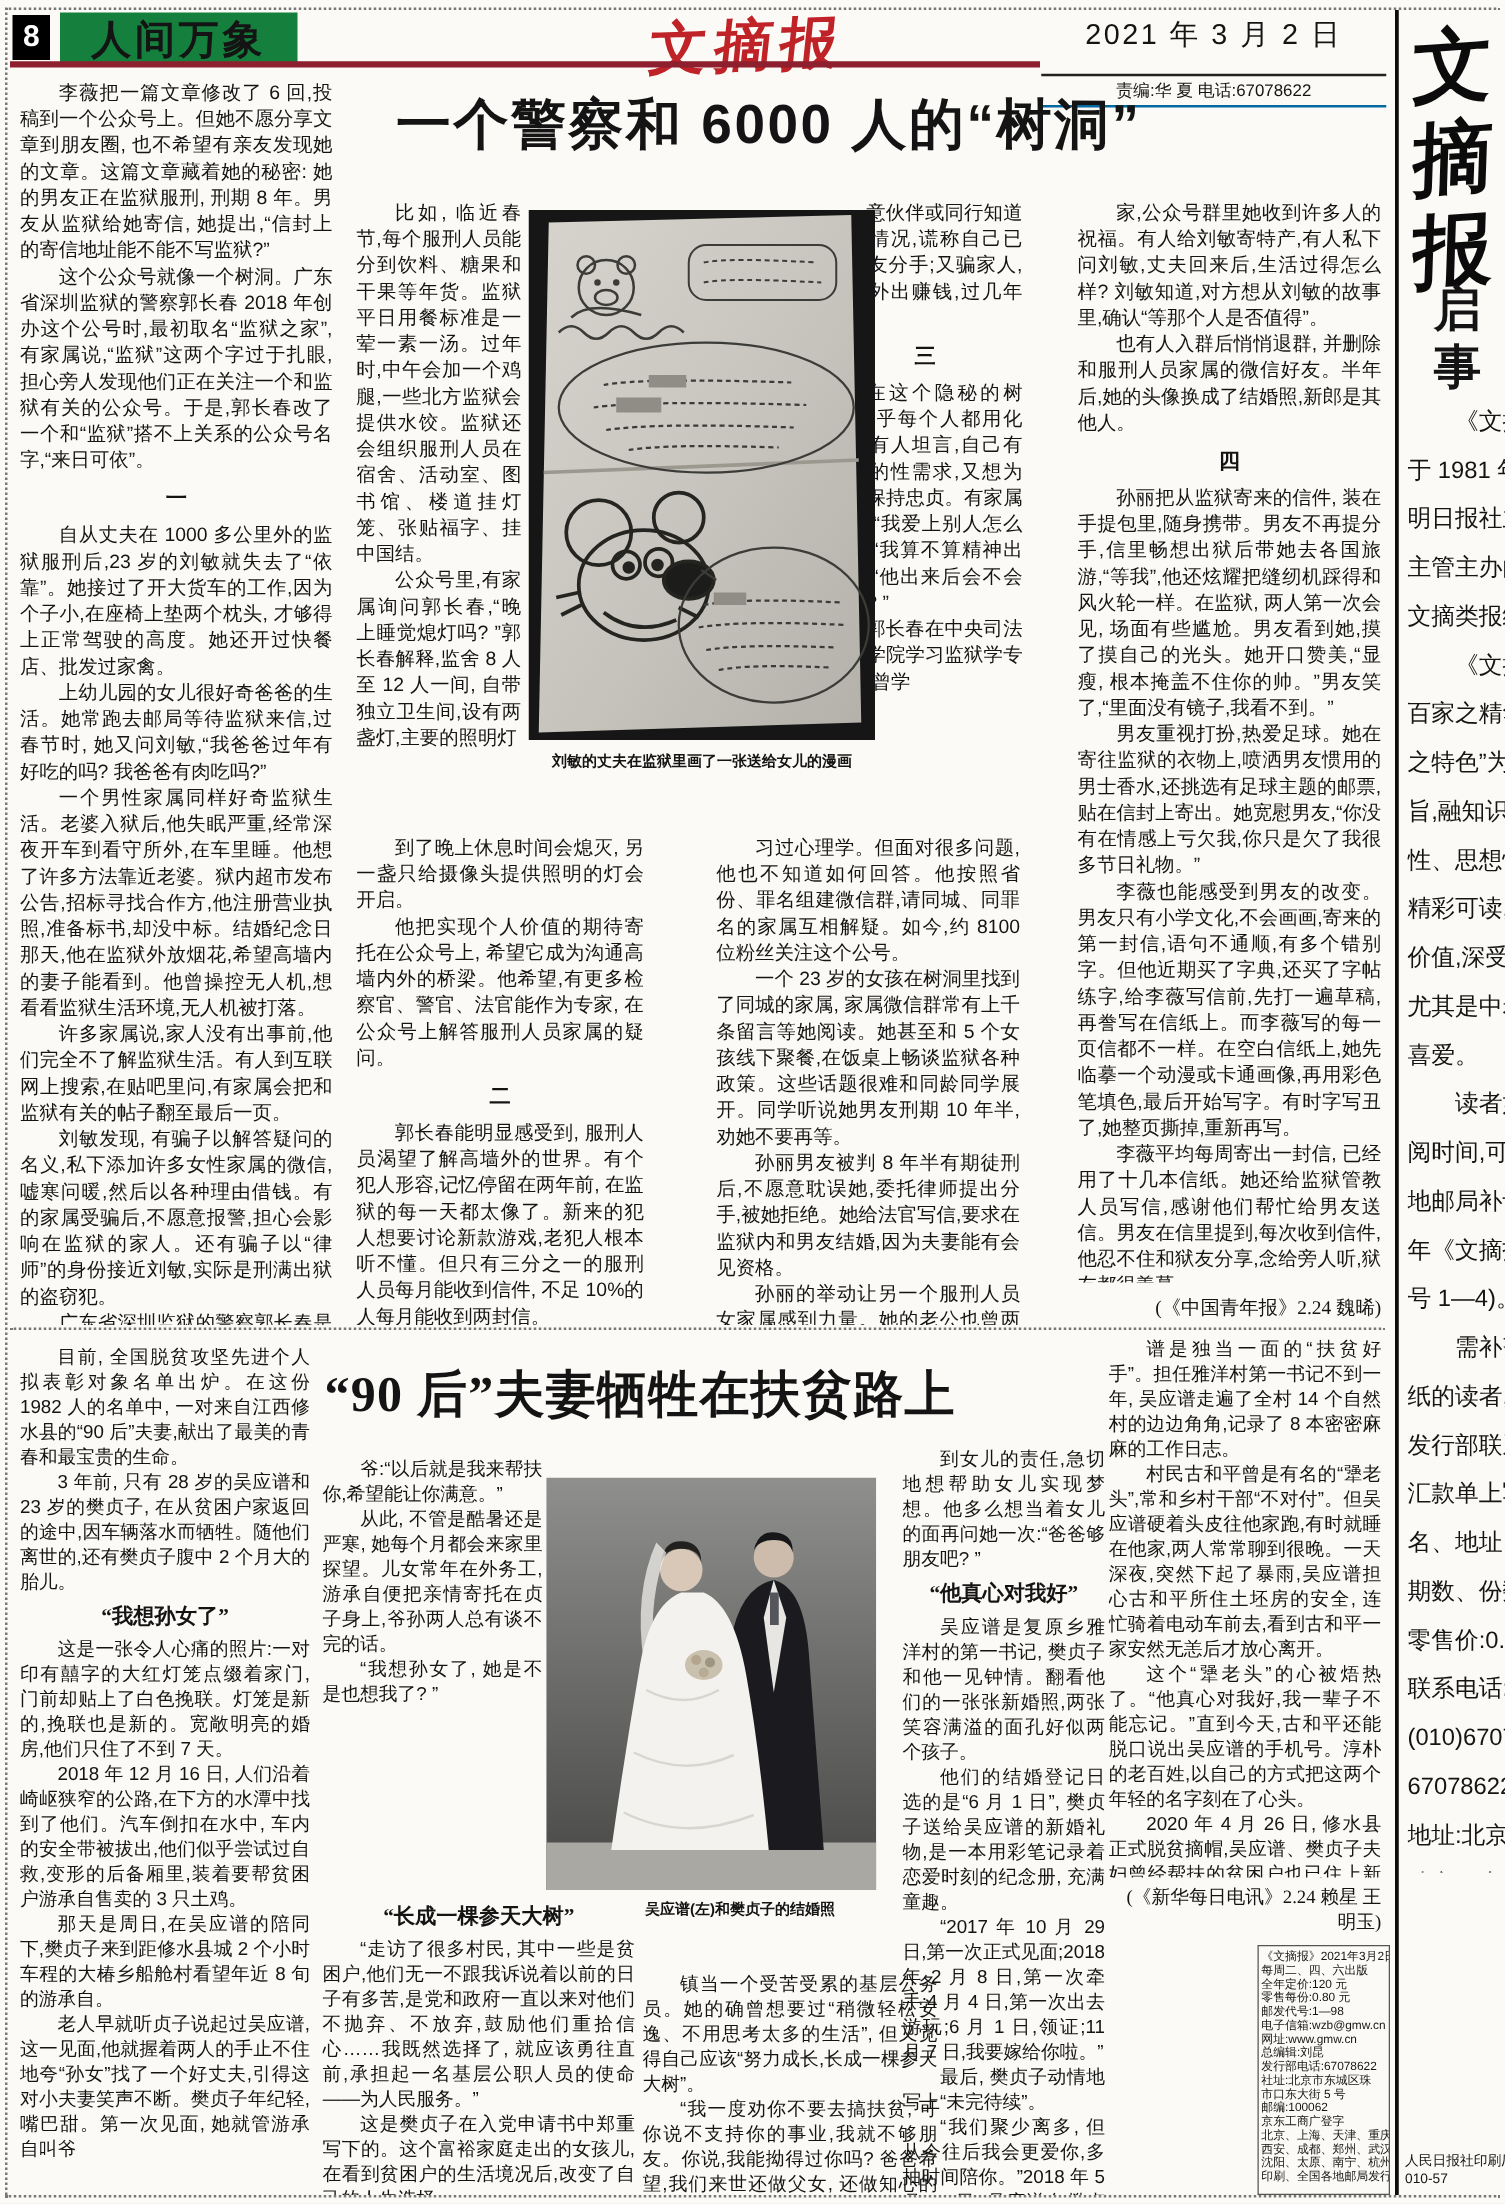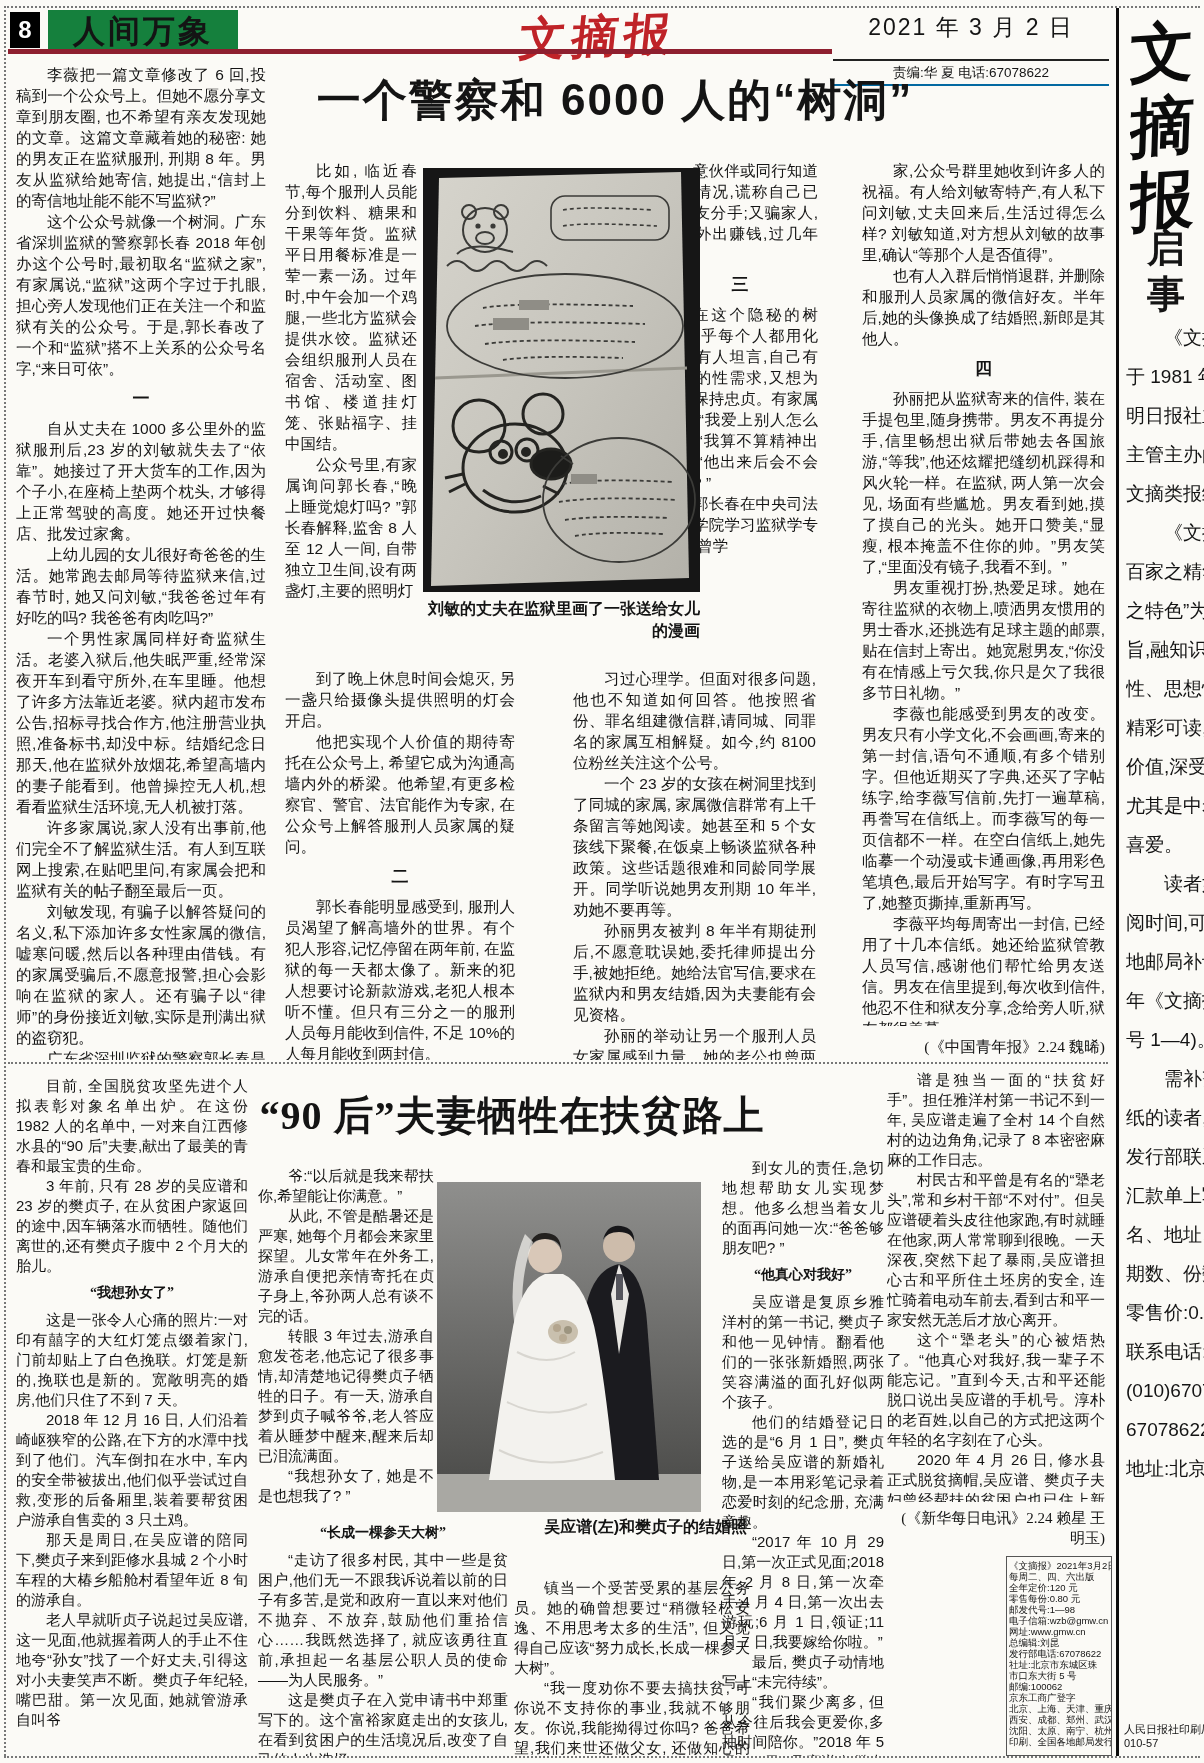--- a/index.html
+++ b/index.html
@@ -5,27 +5,27 @@
   html,body{margin:0;padding:0;background:#e9e7e2;}
   #page{position:relative;width:1204px;height:1763px;background:#fbfaf6;overflow:hidden;
         font-family:"Liberation Sans","DejaVu Sans",sans-serif;color:#141414;}
   .abs{position:absolute;}
   .dotted-h{border-top:2px dotted #777;height:0;}
   .dotted-v{border-left:2px dotted #777;width:0;}
   .col{overflow:hidden;text-align:justify;font-size:15.5px;line-height:21px;}
   .col.dense{font-size:15px;line-height:20px;}
   .para{margin:0;text-indent:2em;}
   .sec{font-weight:bold;text-align:center;text-indent:0;font-size:17px;margin:9px 0;}
-  .sub{font-weight:bold;text-align:center;text-indent:0;font-size:14px;margin:7px 0;
+  .sub{font-weight:bold;text-align:center;text-indent:0;font-size:17px;margin:7px 0;
        font-family:"Liberation Serif","DejaVu Serif",serif;}
   .attr{text-align:right;text-indent:0;margin-top:4px;font-family:"Liberation Serif","DejaVu Serif",serif;}
   .headline1{font-weight:bold;text-align:center;font-size:44px;letter-spacing:2px;line-height:1.2;}
   .headline2{font-weight:bold;text-align:center;font-size:40px;letter-spacing:1px;line-height:1.2;
              font-family:Liberation Serif, serif;}
-  .caption{font-weight:bold;font-size:16px;line-height:22px;text-align:right;overflow:hidden;}
+  .caption{font-weight:bold;font-size:12px;line-height:22px;text-align:center;overflow:hidden;}
   
   .pagenum{background:#000;color:#fff;font-weight:bold;font-size:24px;text-align:center;line-height:36px;}
   .secname{background:#15803d;font-weight:bold;font-size:32px;letter-spacing:3px;text-align:center;line-height:42px;}
   .masthead{color:#bf2328;font-weight:bold;font-size:46px;letter-spacing:6px;
             font-family:"Liberation Serif","DejaVu Serif",serif;transform:skewX(-8deg) rotate(-2deg);}
   .dateline{font-size:23px;letter-spacing:2px;text-align:center;border-bottom:2px solid #222;padding-bottom:16px;}
   .editorline{font-size:13.5px;text-align:center;border-bottom:2px solid #0369a1;padding:3px 0 2px 0;}
   .redrule{background:#8e1f2f;}
   
   .sb-border{background:#0c0c0c;}
@@ -178,21 +178,20 @@
       <p class="para">3 年前, 只有 28 岁的吴应谱和 23 岁的樊贞子, 在从贫困户家返回的途中,因车辆落水而牺牲。随他们离世的,还有樊贞子腹中 2 个月大的胎儿。</p>
       <div class="sub">“我想孙女了”</div>
       <p class="para">这是一张令人心痛的照片:一对印有囍字的大红灯笼点缀着家门, 门前却贴上了白色挽联。灯笼是新的,挽联也是新的。宽敞明亮的婚房,他们只住了不到 7 天。</p>
       <p class="para">2018 年 12 月 16 日, 人们沿着崎岖狭窄的公路,在下方的水潭中找到了他们。汽车倒扣在水中, 车内的安全带被拔出,他们似乎尝试过自救,变形的后备厢里,装着要帮贫困户游承自售卖的 3 只土鸡。</p>
       <p class="para">那天是周日,在吴应谱的陪同下,樊贞子来到距修水县城 2 个小时车程的大椿乡船舱村看望年近 8 旬的游承自。</p>
       <p class="para">老人早就听贞子说起过吴应谱,这一见面,他就握着两人的手止不住地夸“孙女”找了一个好丈夫,引得这对小夫妻笑声不断。樊贞子年纪轻,嘴巴甜。第一次见面, 她就管游承自叫爷</p>
     </div>
   <div class="abs col dense" style="left:258px;top:1166px;width:176px;height:348px;">
       <p class="para">爷:“以后就是我来帮扶你,希望能让你满意。”</p>
       <p class="para">从此, 不管是酷暑还是严寒, 她每个月都会来家里探望。儿女常年在外务工,游承自便把亲情寄托在贞子身上,爷孙两人总有谈不完的话。</p>
-      <p class="para">转眼 3 年过去,游承自愈发苍老,他忘记了很多事情,却清楚地记得樊贞子牺牲的日子。有一天, 游承自梦到贞子喊爷爷,老人答应着从睡梦中醒来,醒来后却已泪流满面。</p>
       <p class="para">“我想孙女了, 她是不是也想我了? ”</p>
     </div>
   <div class="abs col dense" style="left:258px;top:1516px;width:250px;height:240px;">
       <div class="sub">“长成一棵参天大树”</div>
       <p class="para">“走访了很多村民, 其中一些是贫困户,他们无一不跟我诉说着以前的日子有多苦,是党和政府一直以来对他们不抛弃、不放弃,鼓励他们重拾信心……我既然选择了, 就应该勇往直前,承担起一名基层公职人员的使命——为人民服务。”</p>
       <p class="para">这是樊贞子在入党申请书中郑重写下的。这个富裕家庭走出的女孩儿,在看到贫困户的生活境况后,改变了自己的人生选择。</p>
     </div>
   <div class="abs col dense" style="left:514px;top:1578px;width:236px;height:178px;">
       <p class="para">镇当一个受苦受累的基层公务员。她的确曾想要过“稍微轻松安逸、不用思考太多的生活”, 但又觉得自己应该“努力成长,长成一棵参天大树”。</p>
       <p class="para">“我一度劝你不要去搞扶贫, 可你说不支持你的事业,我就不够朋友。你说,我能拗得过你吗? 爸爸希望,我们来世还做父女, 还做知心的好朋友……”女儿牺牲后,父亲樊友炳无声地抹去泪水,拿出积蓄成立爱心基金,资助那些家境困难的孩子完成学业。</p>

